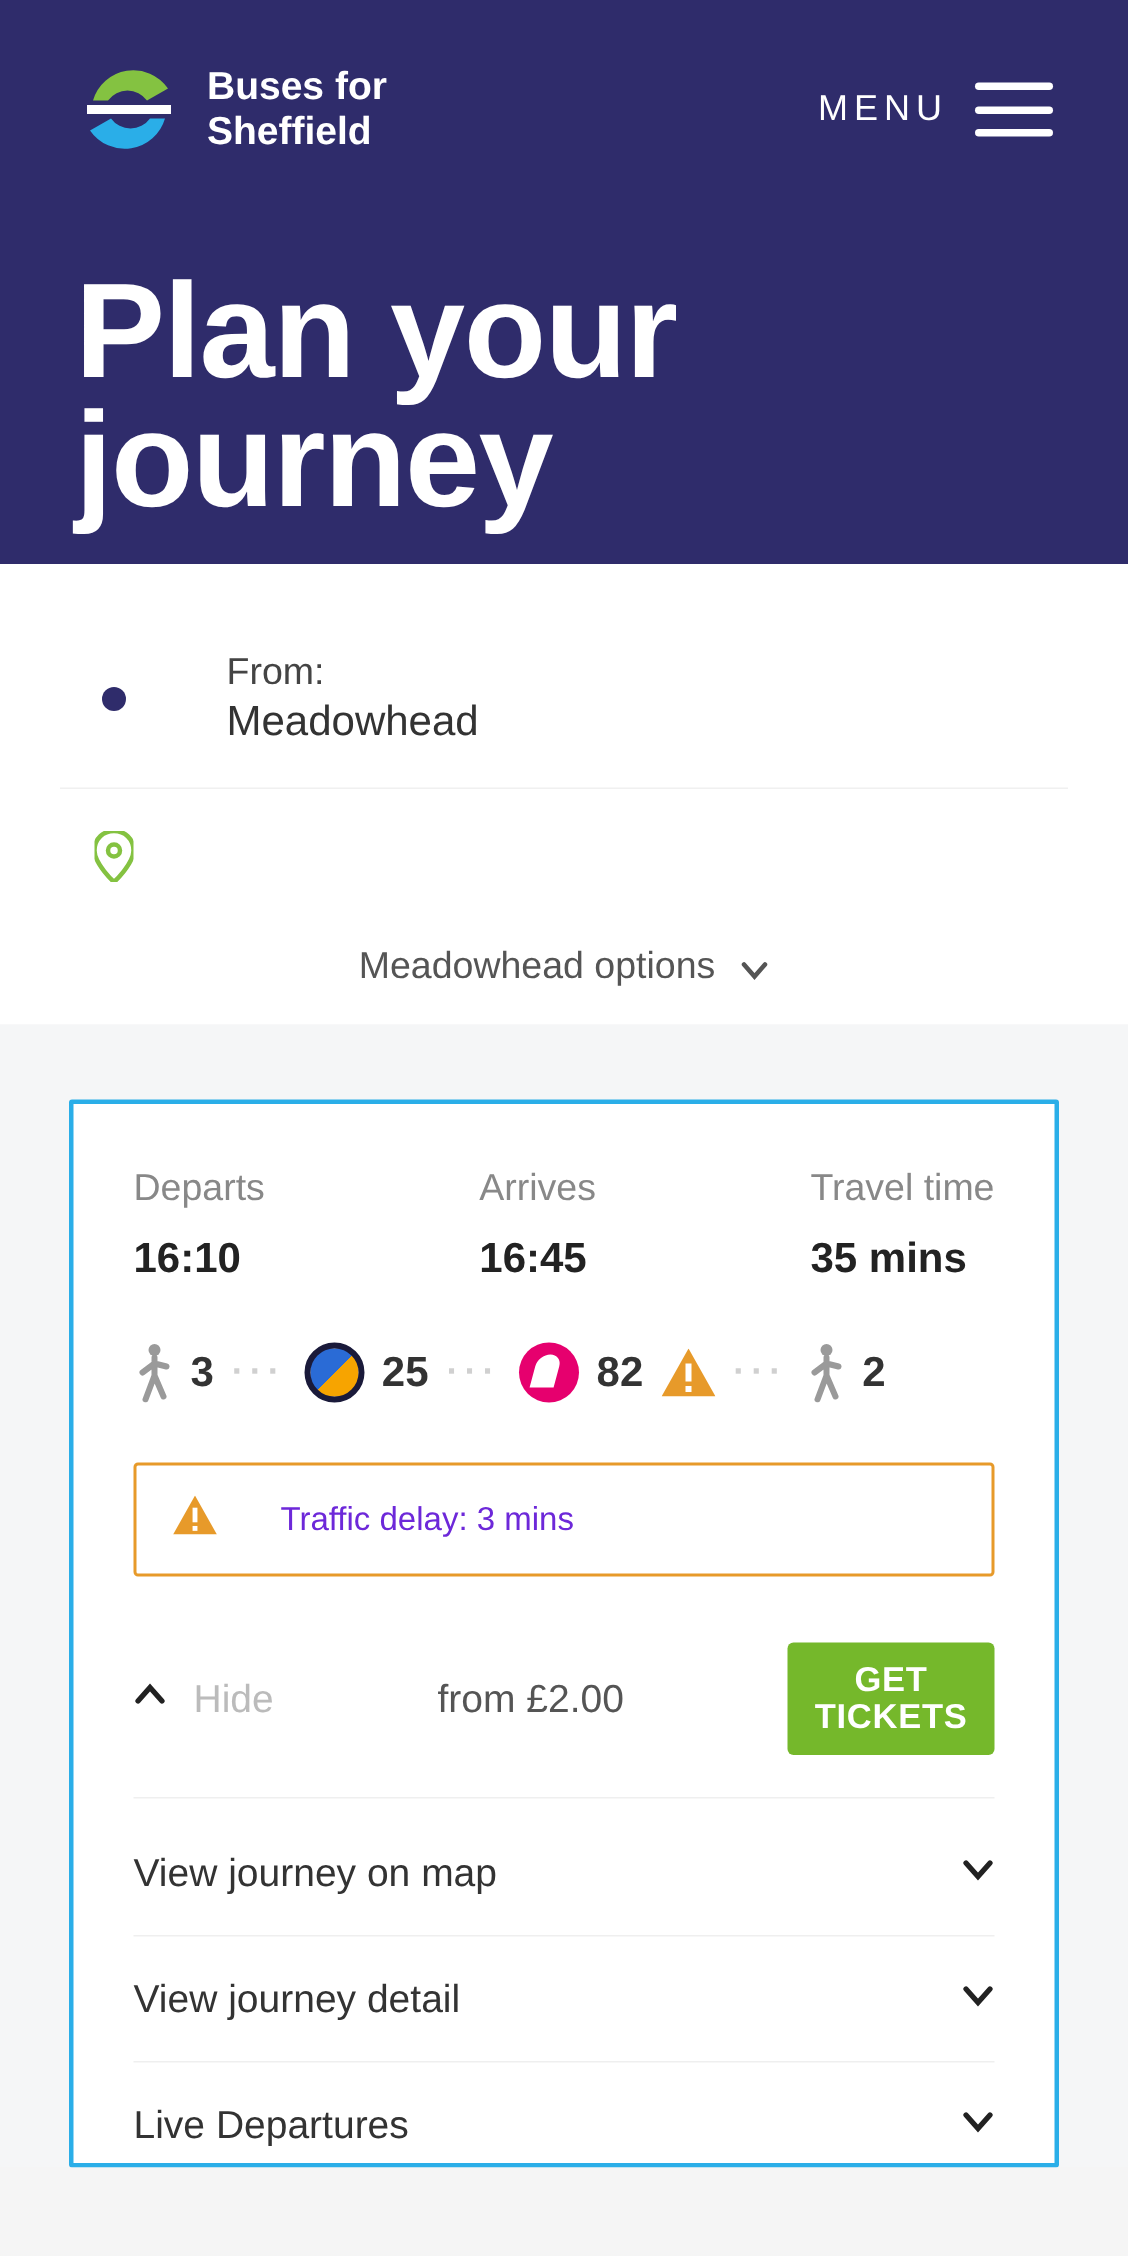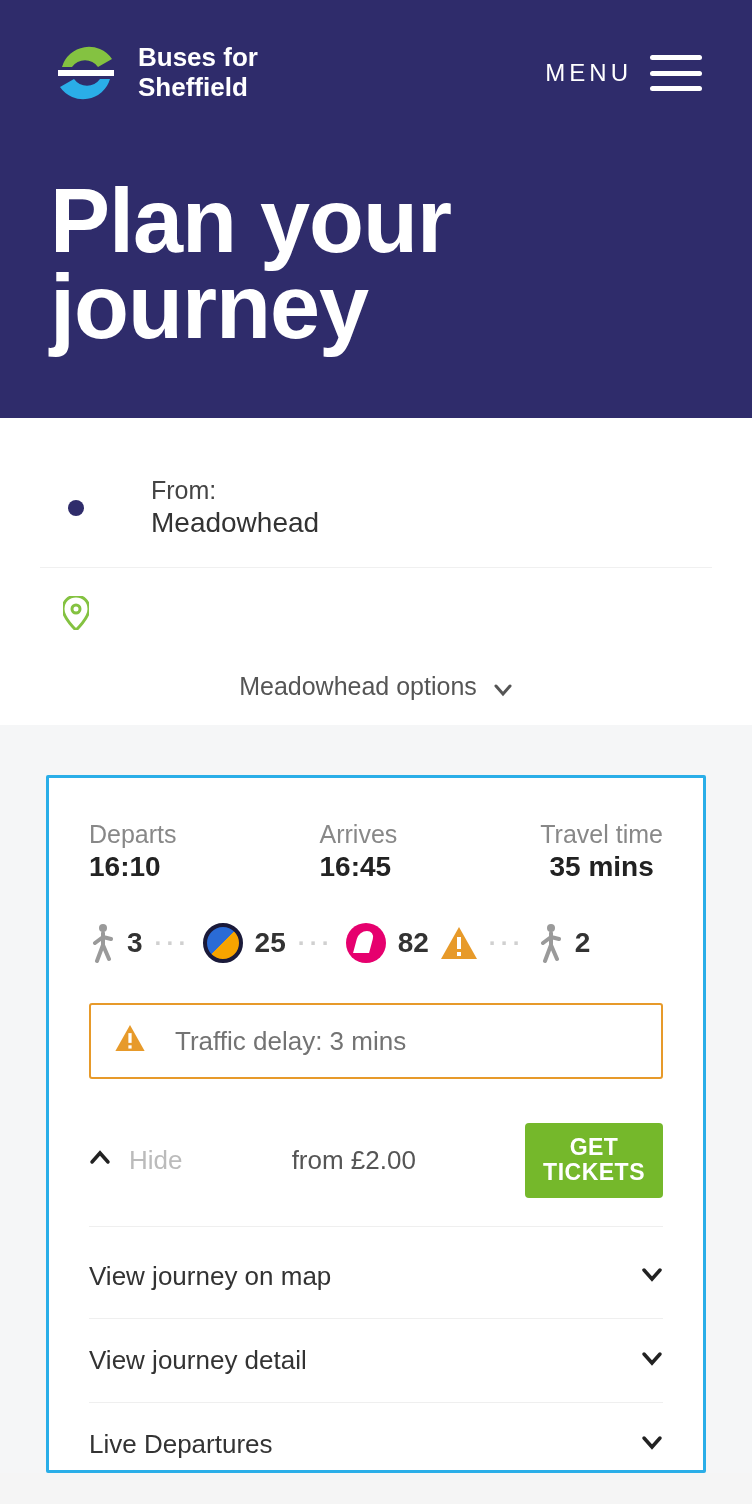--- a/index.html
+++ b/index.html
@@ -1,21 +1,21 @@
 <!DOCTYPE html>
 <html><head>
 <meta charset="utf-8">
 <style>
   * { box-sizing: border-box; margin: 0; padding: 0; }
   html, body { width: 752px; font-family: -apple-system, BlinkMacSystemFont, "Segoe UI", Arial, sans-serif; background: #f5f5f5; }
   .hero {
     background: #2f2c6b;
     color: #fff;
     padding: 28px 50px 50px 50px;
-    height: 418px;
+    height: 376px;
   }
   .topbar {
     display: flex;
     justify-content: space-between;
     align-items: center;
     height: 90px;
   }
   .logo {
     display: flex;
     align-items: center;
@@ -116,28 +116,28 @@
     padding: 42px 40px 0 40px;
   }
   .times-row {
     display: flex;
     justify-content: space-between;
     margin-bottom: 40px;
   }
   .tcol .cap {
     font-size: 25px;
     color: #888;
-    margin-bottom: 2px;
+    margin-bottom: 16px;
   }
   .tcol .val {
     font-size: 28px;
     color: #222;
     font-weight: 600;
   }
-  .tcol.right { text-align: center; }
+  .tcol.right { text-align: left; }
   .tcol.right .val { font-weight: 800; }
   .route-row {
     display: flex;
     align-items: center;
     gap: 12px;
     margin-bottom: 40px;
     font-size: 28px;
     font-weight: 700;
     color: #333;
   }
@@ -158,22 +158,23 @@
   .alert-box {
     border: 2px solid #e79a2a;
     border-radius: 3px;
     padding: 20px 24px;
     display: flex;
     align-items: center;
     gap: 24px;
     margin-bottom: 44px;
   }
   .alert-text {
-    font-size: 26px;
-    color: #737373;
+    font-size: 22px;
+    color: #6d28d9;
+    margin-left: 12px;
   }
   .actions-row {
     display: flex;
     align-items: center;
     justify-content: space-between;
     padding-bottom: 28px;
     border-bottom: 1px solid #efefef;
     margin-bottom: 8px;
     gap: 16px;
   }

